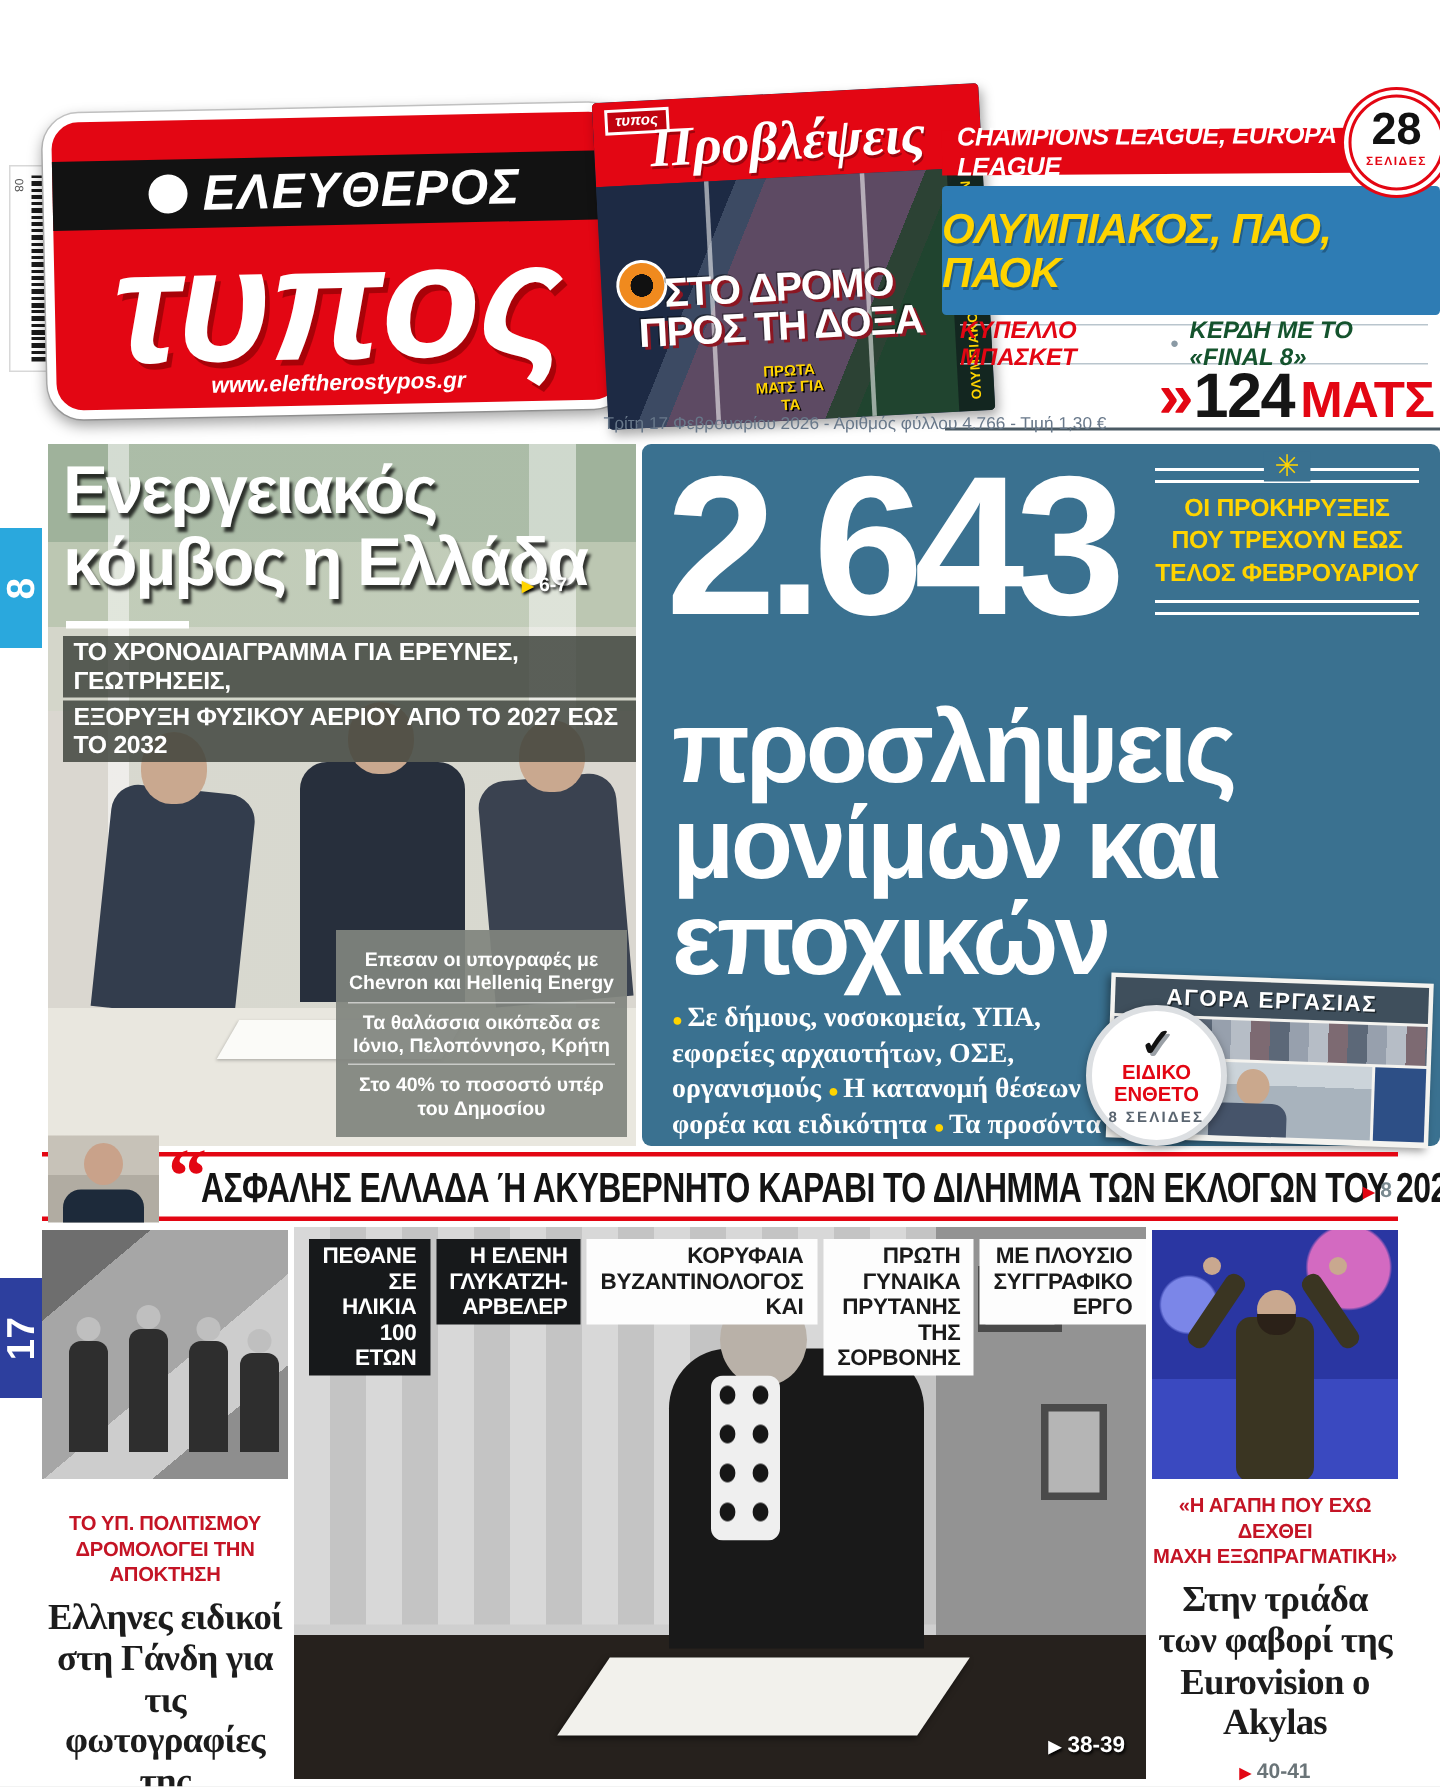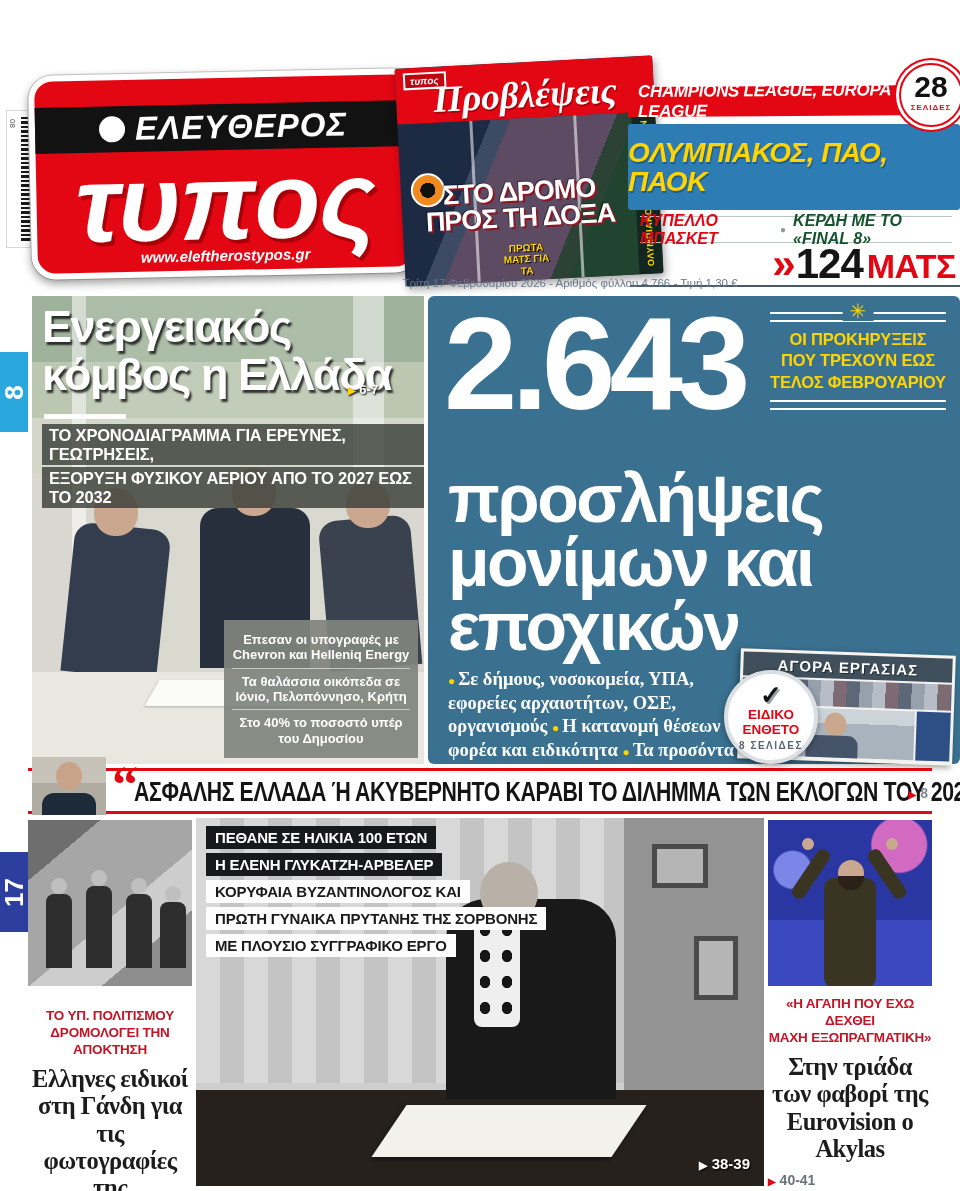--- a/index.html
+++ b/index.html
@@ -171,21 +171,21 @@
     font-weight:900; font-size:52px; line-height:1; }
   #strip .shl { position:absolute; left:106px; top:5px; color:#141414; font-weight:900; font-size:28px;
     letter-spacing:-.5px; white-space:nowrap; transform:scaleX(.76); transform-origin:left center; }
   #strip .sref { position:absolute; right:4px; top:14px; font-size:14px; color:#7a8a90; font-weight:700; }
   #strip .sref .arr { color:#e30613; font-size:10px; }
 
   
   .kicker-red { color:#c41425; font-weight:900; font-size:13.5px; line-height:1.25; text-align:center; letter-spacing:-.2px; }
   .serif-hl { font-family:"Liberation Serif", serif; font-weight:700; color:#1c1c1c; font-size:24.5px;
     line-height:1.12; text-align:center; letter-spacing:-.5px; }
-  .pageref { color:#6a7478; font-weight:700; font-size:14px; }
+  .pageref { text-align:center; color:#6a7478; font-weight:700; font-size:14px; }
   .pageref .arr { color:#e30613; font-size:10px; }
 
   #culture { left:28px; top:820px; width:164px; }
   #culture .cphoto { width:164px; height:166px; position:relative; overflow:hidden;
     background:linear-gradient(140deg,#6e6e6e 0 20%,#a6a6a6 20% 55%,#cdcdcd 55% 75%,#8e8e8e 75% 100%); }
   #culture .fig { position:absolute; bottom:18px; width:26px; height:74px; background:#2e2e2e; border-radius:8px 8px 0 0; }
   #culture .fig::before { content:""; position:absolute; top:-16px; left:5px; width:16px; height:16px; border-radius:50%; background:#bfbfbf; }
   #culture .f1 { left:18px; } #culture .f2 { left:58px; height:82px; } #culture .f3 { left:98px; }
   #culture .f4 { left:132px; height:66px; }
   #culture .kicker-red { margin-top:22px; }
@@ -198,21 +198,21 @@
   #arveler .frame { position:absolute; background:#b5b5b5; border:5px solid #4a4a4a; }
   #arveler .fr1 { right:56px; top:26px; width:56px; height:44px; }
   #arveler .fr2 { right:26px; top:118px; width:44px; height:64px; }
   #arveler .desk { position:absolute; left:0; bottom:0; width:100%; height:26%; background:#26211d; }
   #arveler .papers { position:absolute; left:34%; bottom:8%; width:240px; height:52px; background:#f2f1ec;
     transform:skewX(-34deg); box-shadow:0 2px 4px rgba(0,0,0,.5); }
   #arveler .woman { position:absolute; left:44%; top:22%; width:170px; height:200px; background:#191919; border-radius:40px 40px 0 0; }
   #arveler .whead { position:absolute; left:50%; top:12%; width:58px; height:62px; border-radius:50%; background:#b9b1a8; }
   #arveler .scarf { position:absolute; left:49%; top:27%; width:46px; height:110px; background:#efefef;
     background-image:radial-gradient(#161616 5px, transparent 5.5px); background-size:22px 26px; border-radius:8px; }
-  #arveler .labels { position:absolute; left:10px; top:8px; display:flex; flex-direction:column; align-items:flex-start; gap:4px;text-align:right; }
+  #arveler .labels { position:absolute; left:10px; top:8px; display:flex; flex-direction:row; align-items:flex-start; gap:4px;text-align:right; }
   #arveler .lab { font-weight:900; font-size:15px; padding:3px 9px; letter-spacing:-.2px; }
   #arveler .lab.dark { background:#17191b; color:#fff; }
   #arveler .lab.light { background:#fdfdfd; color:#1a1a1a; }
   #arveler .btitle { position:absolute; left:18px; bottom:36px; color:#fff; font-family:"Liberation Serif", serif;
     font-weight:700; font-size:50px; line-height:1.02; text-shadow:2px 3px 4px rgba(0,0,0,.85); }
   #arveler .bref { position:absolute; right:14px; bottom:14px; color:#fff; font-weight:700; font-size:15px;
     text-shadow:1px 1px 2px #000; }
   #arveler .bref .arr { color:#fff; font-size:11px; }
 
   #euro { left:768px; top:820px; width:164px; }

